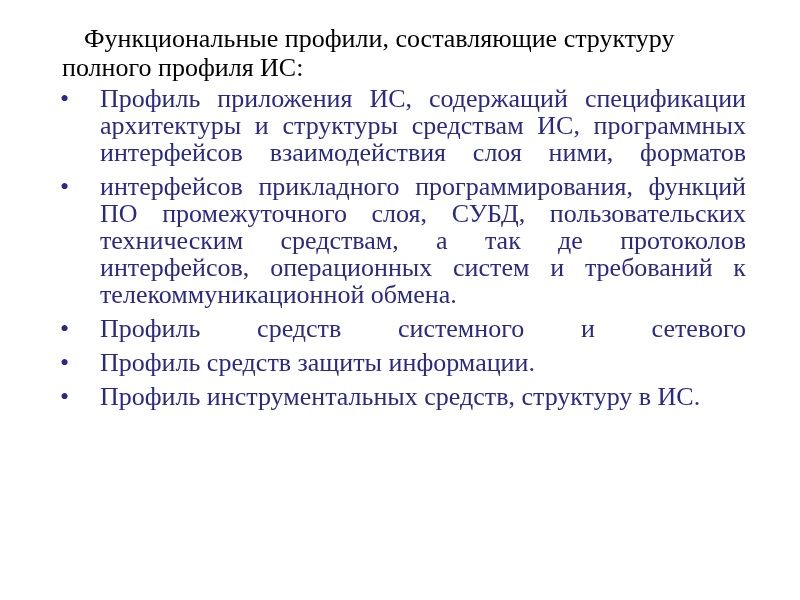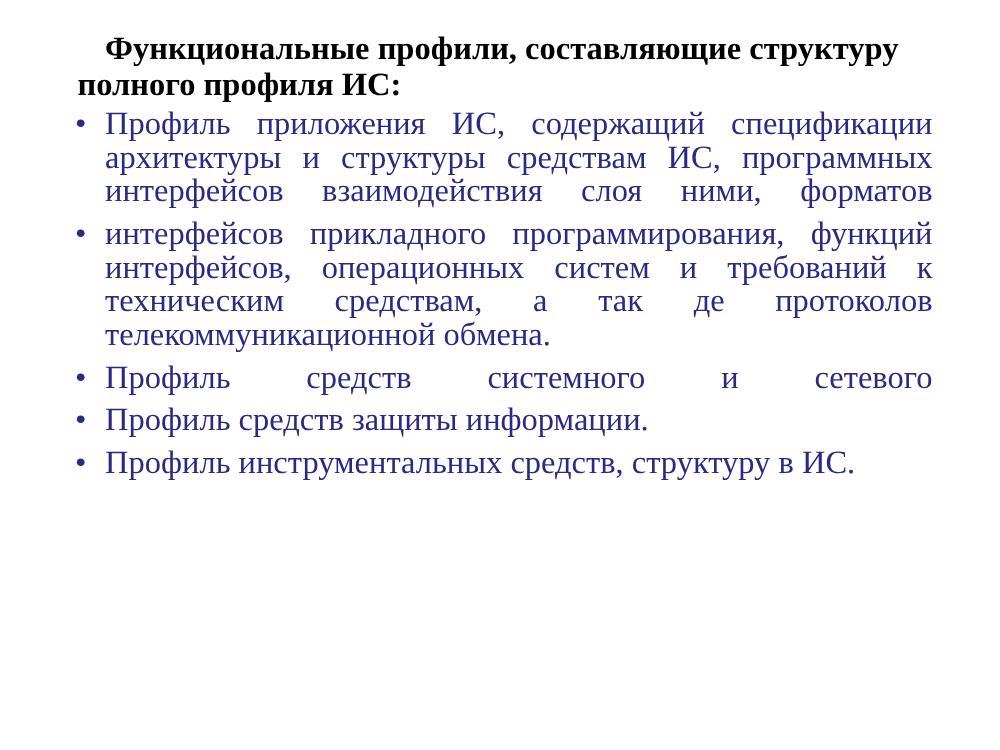--- a/index.html
+++ b/index.html
@@ -12,21 +12,21 @@
     width: 800px;
     height: 600px;
     background: var(--bg, #ffffff);
     font-family: "Liberation Serif", "DejaVu Serif", serif;
     overflow: hidden;
     box-sizing: border-box;
     padding: 24px 54px 0 58px;
   }
   .title {
     color: var(--title-color, #000000);
-    font-weight: bold;
+    font-weight: normal;
     font-size: 26px;
     line-height: 29px;
     margin-left: 4px;
   }
   .title .tline {
     white-space: nowrap;
   }
   .title .tline.first {
     text-indent: 22px;
   }
@@ -44,20 +44,21 @@
   .bullet-marker {
     position: absolute;
     left: 2px;
     top: 0;
     font-size: 26px;
     line-height: 27px;
   }
   .line {
     text-align: justify;
     text-align-last: left;
+    margin-left: 16px;
   }
   .line.just {
     text-align-last: justify;
   }
 </style>
 </head>
 <body>
 
 <div class="slide" style="--bg: #ffffff; --title-color: #000000; --body-color: #2a2a85;">
   <div class="title">
@@ -67,22 +68,23 @@
   <div class="bullet-list">
       <div class="bullet-item">
         <span class="bullet-marker">•</span>
         <div class="line just">Профиль приложения ИС, содержащий спецификации</div>
         <div class="line just">архитектуры и структуры средствам ИС, программных</div>
         <div class="line just">интерфейсов взаимодействия слоя ними, форматов</div>
       </div>
       <div class="bullet-item">
         <span class="bullet-marker">•</span>
         <div class="line just">интерфейсов прикладного программирования, функций</div>
+        <div class="line just">ПО промежуточного слоя, СУБД, пользовательских</div>
+        <div class="line just">техническим средствам, а так де протоколов</div>
         <div class="line just">интерфейсов, операционных систем и требований к</div>
-        <div class="line just">техническим средствам, а так де протоколов</div>
         <div class="line">телекоммуникационной обмена.</div>
       </div>
       <div class="bullet-item">
         <span class="bullet-marker">•</span>
         <div class="line just">Профиль средств системного и сетевого</div>
       </div>
       <div class="bullet-item">
         <span class="bullet-marker">•</span>
         <div class="line">Профиль средств защиты информации.</div>
       </div>

